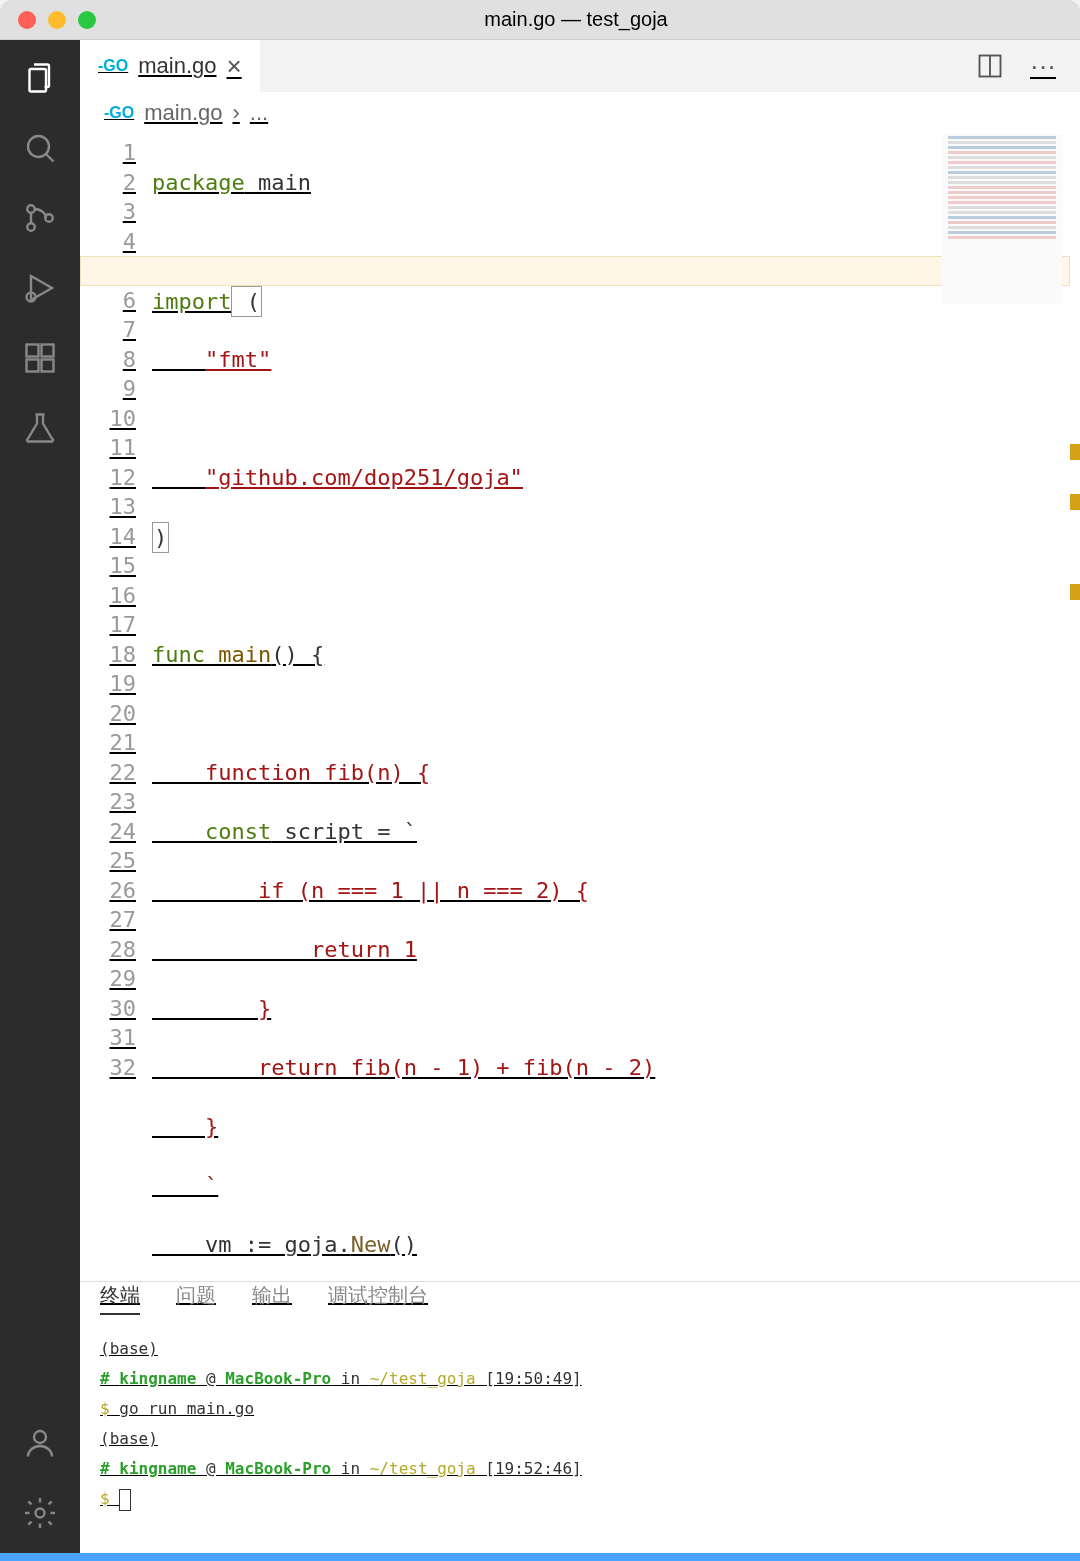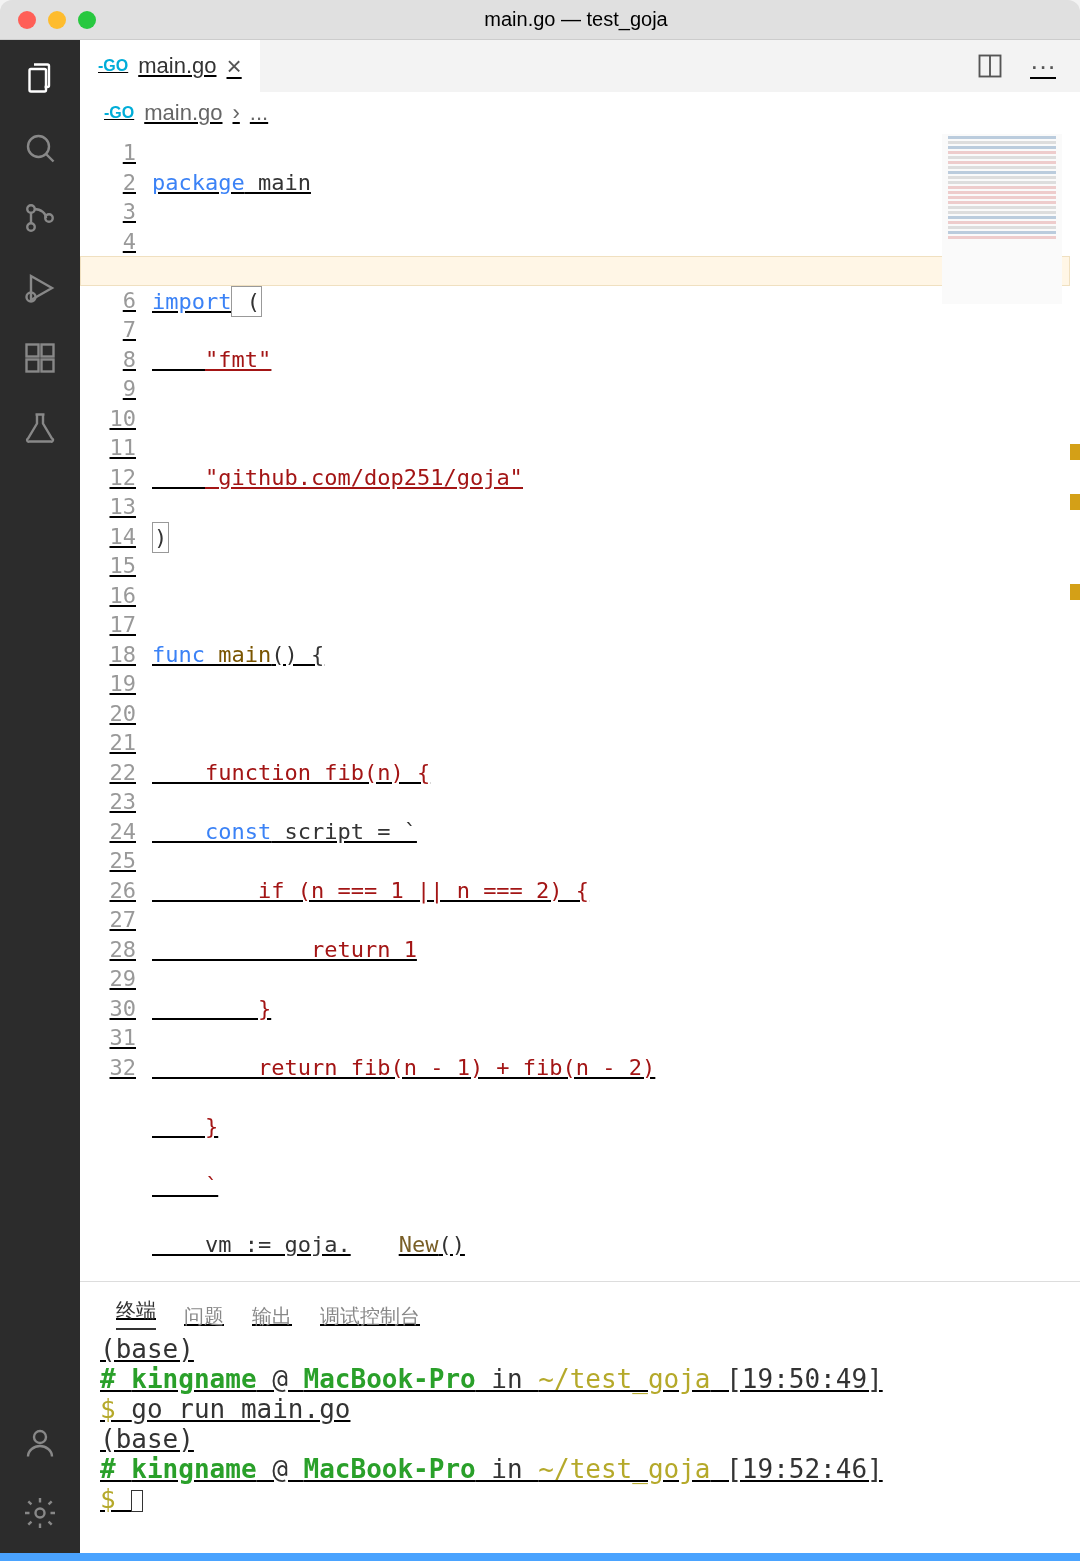--- a/index.html
+++ b/index.html
@@ -29,41 +29,41 @@
 .action-icon { width:28px; height:28px; stroke:#555; fill:none; stroke-width:1.6; }
 .dots { color:#555; font-size:26px; }
 
 .breadcrumb { height:42px; display:flex; align-items:center; gap:10px; padding-left:24px; font-size:22px; color:#666; }
 
 .editor { flex:1; display:flex; overflow:hidden; position:relative; font-family:Menlo,Monaco,Consolas,monospace; font-size:22px; line-height:29.5px; }
 .gutter { width:72px; text-align:right; color:#999; padding-right:16px; padding-top:4px;}
 .gutter .ln { height:29.5px; }
 .code { flex:1; padding-top:4px; white-space:pre; color:#333; position:relative; }
 .code .row { height:29.5px; }
-.kw { color:#3b82f6; } .fn { color:#7a5500; } .str { color:#a31515; } .call { color:#795e26;margin-left:48px; }
+.kw { color:#4d7c0f; } .fn { color:#7a5500; } .str { color:#a31515; } .call { color:#795e26; }
 .underline{ text-decoration:underline; }
 .highlight-line { position:absolute; left:0; right:10px; height:29.5px; background:#fff6e6; border:1px solid #f0e0c0;}
 .bracket-box { display:inline-block; border:1px solid #999; padding:0 1px; }
 
 .minimap { position:absolute; right:18px; top:0; width:120px; height:170px; background:#fafafa; overflow:hidden; }
 .minimap .mline{ height:3px; margin:2px 6px; background:#ddd; }
 .minimap .mline.b{background:#bcd;} .minimap .mline.r{background:#ecc;}
 
 .scroll-mark { position:absolute; right:0; width:10px; height:16px; background:#d4a017; }
 
 
 .panel { height:280px; border-top:1px solid #ddd; background:#fff; display:flex; flex-direction:column; }
-.panel-tabs { height:48px; display:flex; align-items:flex-end; padding:0 20px; gap:28px;margin-left:16px; }
+.panel-tabs { height:48px; display:flex; align-items:flex-start; padding:0 20px; gap:36px; }
 .ptab { font-size:20px; color:#888; }
 .ptab.active { color:#333; border-bottom:2px solid #333; padding-bottom:4px; }
 .panel-actions { margin-left:auto; display:flex; align-items:center; gap:18px; }
 .pa-icon { width:22px; height:22px; stroke:#555; fill:none; stroke-width:1.8; }
 .zsh { font-size:20px; color:#444; }
 
-.term { flex:1; padding:4px 20px; font-family:Menlo,Monaco,Consolas,monospace; font-size:26px; line-height:30px; color:#333; }
+.term { flex:1; padding:4px 20px; font-family:Menlo,Monaco,Consolas,monospace; font-size:16px; line-height:30px; color:#333; }
 .t-green{color:#2aa02a; font-weight:bold;} .t-yellow{color:#b5a92a;}
 .cursor{ display:inline-block; width:12px; height:22px; border:1px solid #333; vertical-align:middle;}
 
 .dock-strip { position:absolute; bottom:0; left:0; right:0; height:8px; background:#4aa3ff; }
 </style>
 </head>
 <body>
 
 <div class="titlebar">
   <div class="traffic">

